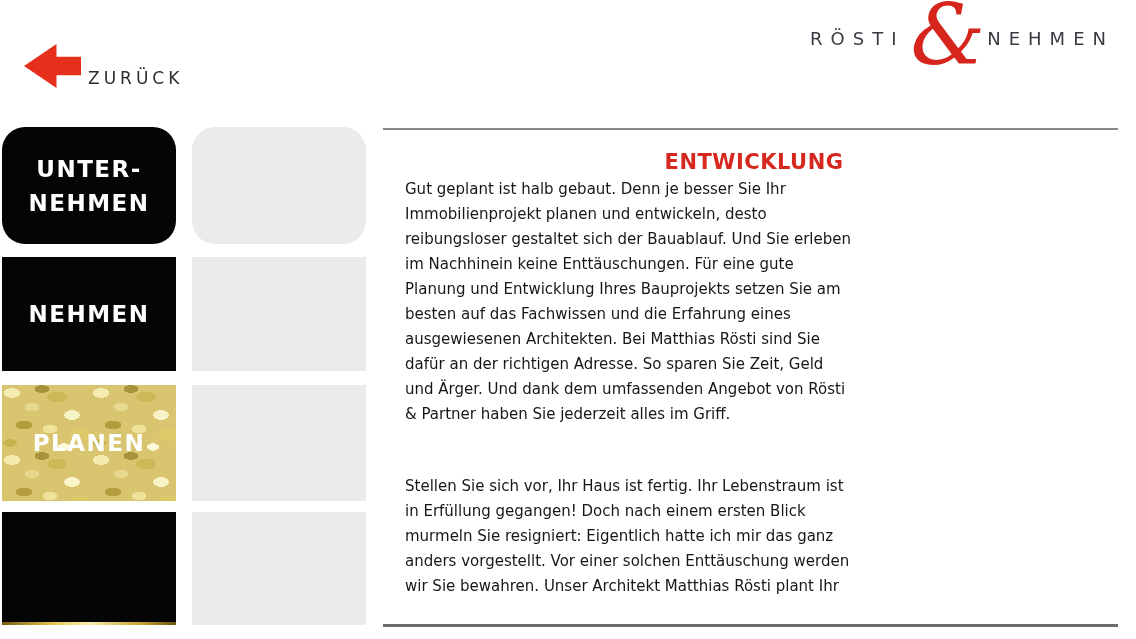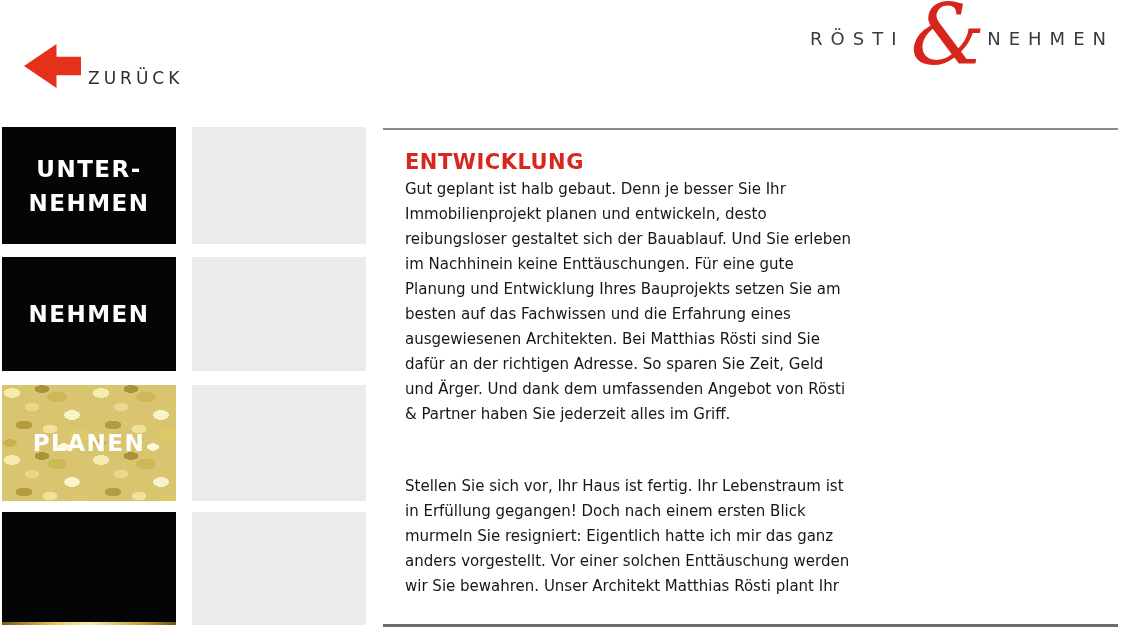--- a/index.html
+++ b/index.html
@@ -19,21 +19,21 @@
   .logo-amp { font-family: "DejaVu Serif", "Liberation Serif", serif; font-style: italic;
     font-size: 84px; line-height: 0; color: #d5251c; margin: 0 2px 0 6px; position: relative; top: 7px; }
 
   
   .nav-btn { position: absolute; left: 2px; width: 174px; background: #050505;
     display: flex; align-items: center; justify-content: center; cursor: pointer; overflow: hidden; }
   .nav-label { color: #ffffff; font-weight: bold; font-size: 23px; letter-spacing: 1.5px;
     text-align: center; white-space: pre-line; line-height: 34px; }
   .placeholder { position: absolute; left: 192px; width: 174px; background: #ebebed; }
 
-  .row1 { top: 127px; height: 117px; }
+  .row1 { top: 127px; height: 117px; border-radius: 23px; }
   .row2 { top: 257px; height: 114px; }
   .row3 { top: 385px; height: 116px; }
   .row4 { top: 512px; height: 113px; }
 
   
   .roesti { background-color: #d9c56f;
     background-image:
       radial-gradient(ellipse 14px 8px at 10px 8px,  #f4ecae 60%, transparent 61%),
       radial-gradient(ellipse 12px 7px at 30px 22px, #e6d88c 60%, transparent 61%),
       radial-gradient(ellipse 16px 9px at 55px 12px, #cdb858 60%, transparent 61%),
@@ -47,21 +47,21 @@
     background-size: 89px 67px; }
   .gold-strip { position: absolute; left: 0; bottom: 0; width: 100%; height: 3px;
     background: linear-gradient(90deg, #7a5c10, #e7c84e 30%, #f7ecae 50%, #caa32f 80%, #6b520e); }
 
   
   .content { position: absolute; left: 383px; top: 128px; width: 735px; height: 499px;
     border-top: 2px solid #8a8a8a; border-bottom: 3px solid #6c6c6c;
     padding: 20px 15px 0 22px; overflow: hidden; background: #ffffff; }
   .section + .section { margin-top: 47px; }
   .section-heading { color: #d6281e; font-size: 21px; font-weight: bold;
-    letter-spacing: 0.5px; line-height: 24px; margin-bottom: 3px; }
+    letter-spacing: 0.5px; line-height: 24px; margin-bottom: 3px; text-align: center; }
   .section-body { color: #171717; font-size: 15px; line-height: 25px; white-space: pre-line; }
 </style>
 </head>
 <body>
 
 <div class="back">
   <div class="back-arrow"></div>
   <span class="back-label">ZURÜCK</span>
 </div>
 

